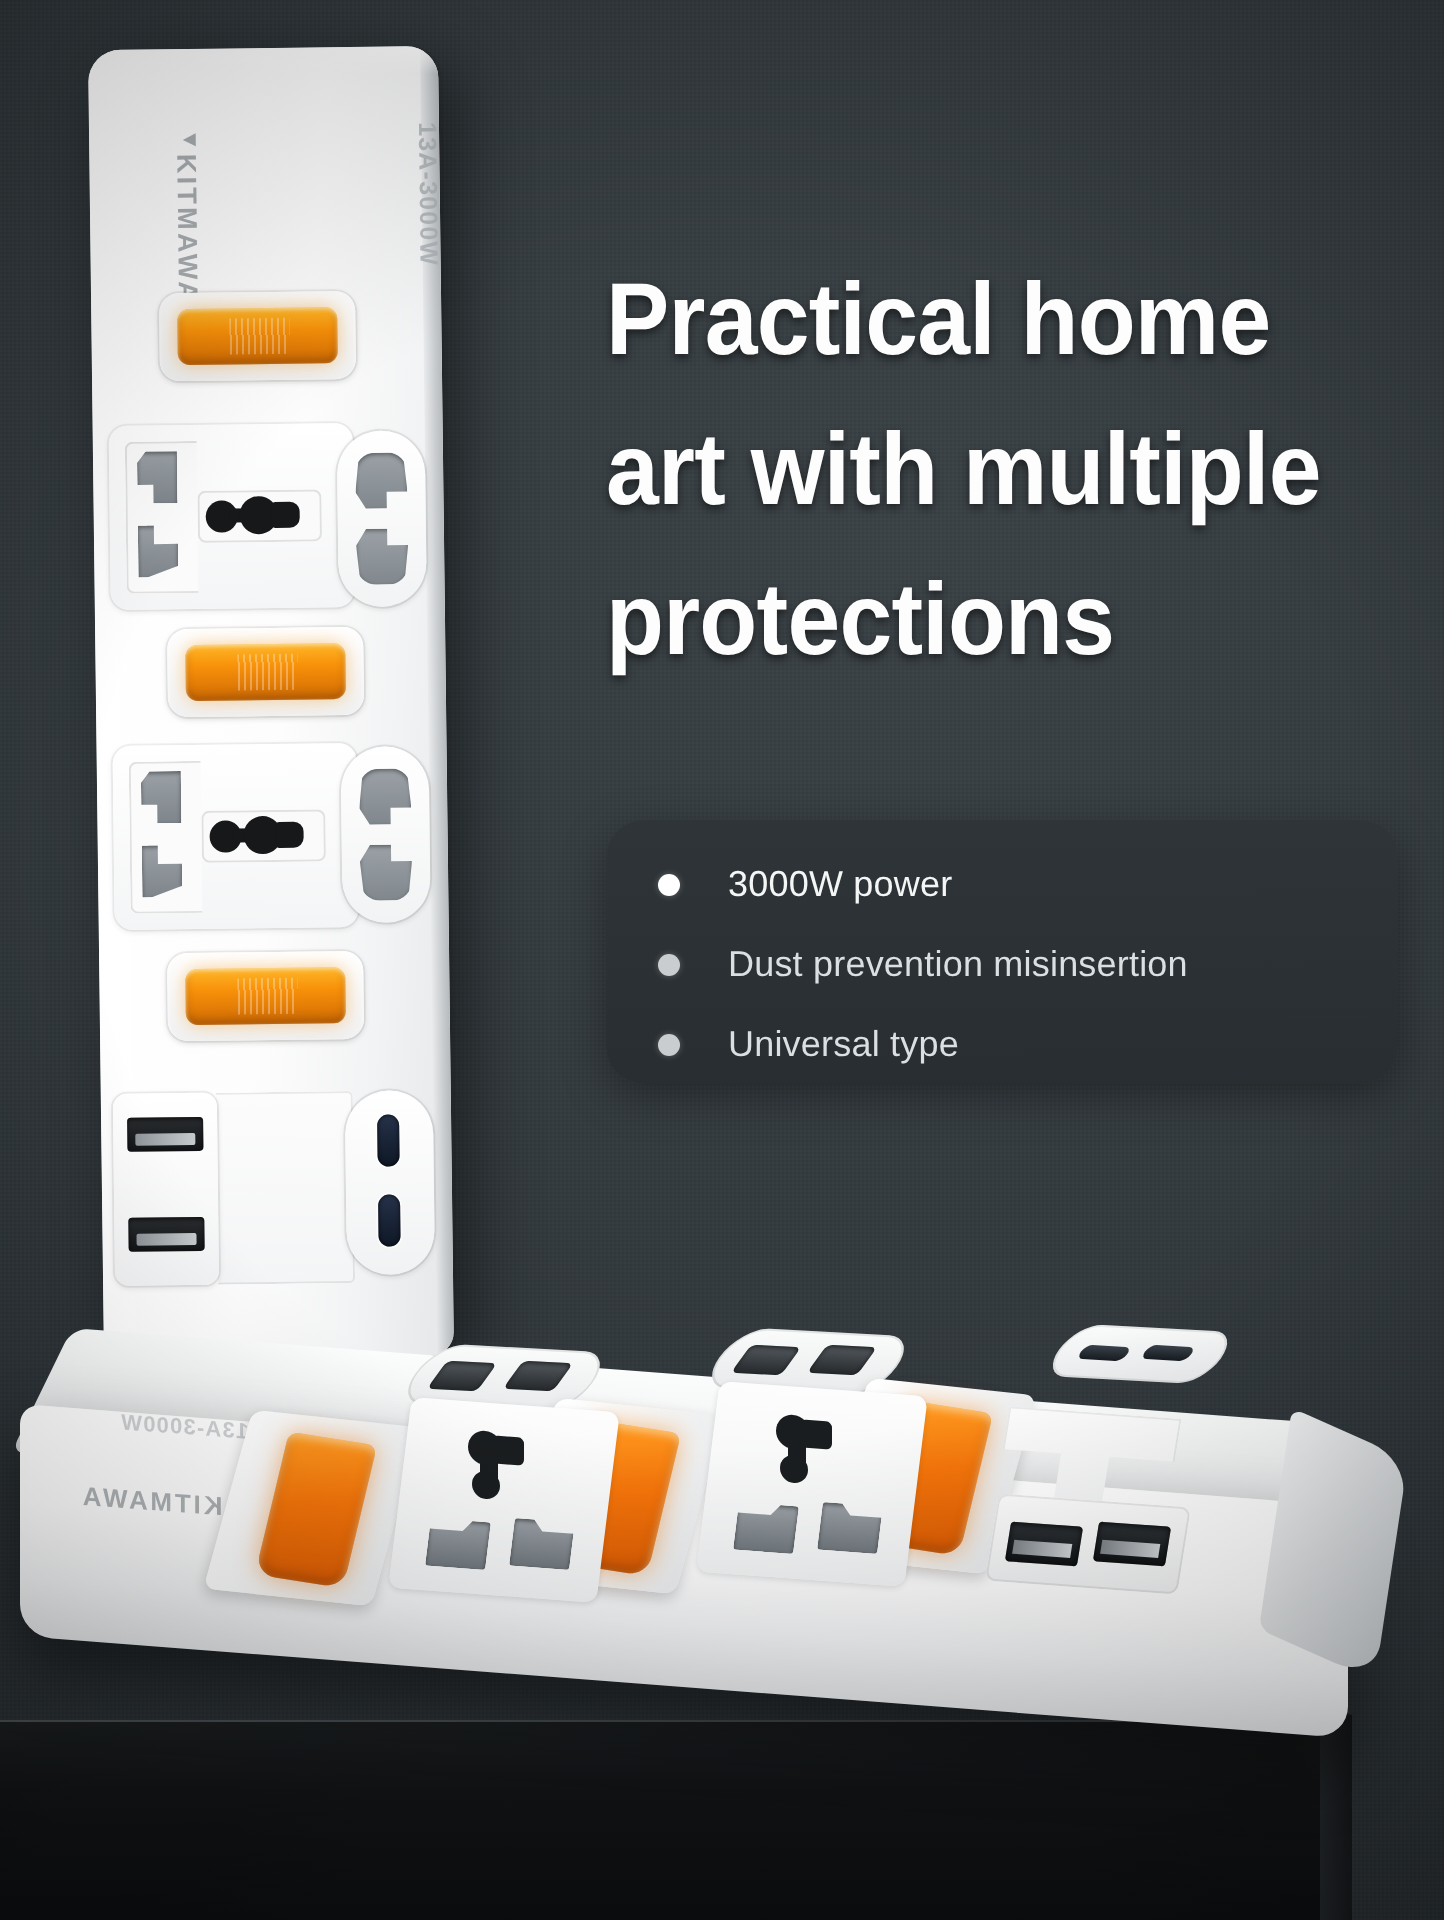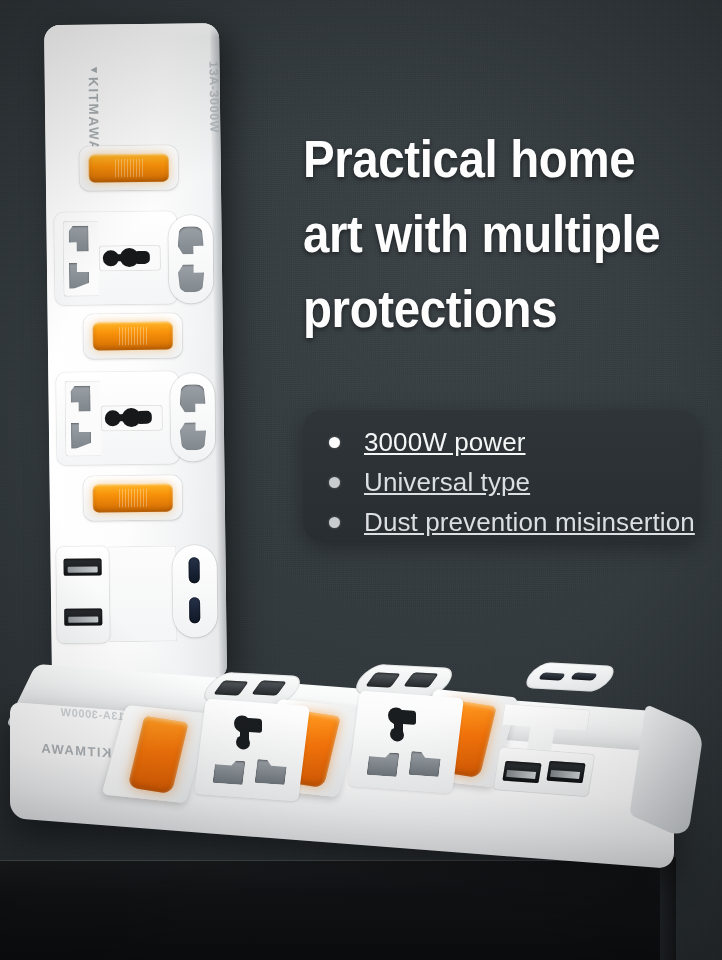--- a/index.html
+++ b/index.html
@@ -69,21 +69,21 @@
     display:flex; align-items:center;
     height:40px; padding-left:26px;
   }
   .bullet{
     width:11px; height:11px; border-radius:50%;
     background:#c9cdcf; flex:0 0 auto; margin-right:24px;
     box-shadow:0 0 3px rgba(255,255,255,.25);
   }
   .feature-row:first-child .bullet{ background:#ffffff; }
   .feature-label{
-    font-size:26px; color:#dcdfe1; letter-spacing:.1px; white-space:nowrap;text-decoration:underline;
+    font-size:18px; color:#dcdfe1; letter-spacing:.1px; white-space:nowrap;
   }
   .feature-row:first-child .feature-label{ color:#f4f6f6; }
 
   
   .vstrip{
     position:absolute; left:48px; top:24px; width:175px; height:655px;
     border-radius:16px 16px 12px 12px;
     background:linear-gradient(95deg,#ffffff 0%,#fdfdfd 52%,#f2f3f4 78%,#e4e6e8 100%);
     box-shadow:
       10px 10px 34px rgba(0,0,0,.45),
@@ -554,21 +554,21 @@
 art with multiple
 protections</div>
 
   <div class="feature-card">
     <div class="feature-row">
       <span class="bullet"></span>
       <span class="feature-label">3000W power</span>
     </div>
     <div class="feature-row">
       <span class="bullet"></span>
-      <span class="feature-label">Universal type</span>
+      <span class="feature-label">Dust prevention misinsertion</span>
     </div>
     <div class="feature-row">
       <span class="bullet"></span>
-      <span class="feature-label">Dust prevention misinsertion</span>
+      <span class="feature-label">Universal type</span>
     </div>
   </div>
 
 </div>
 
 </body></html>

